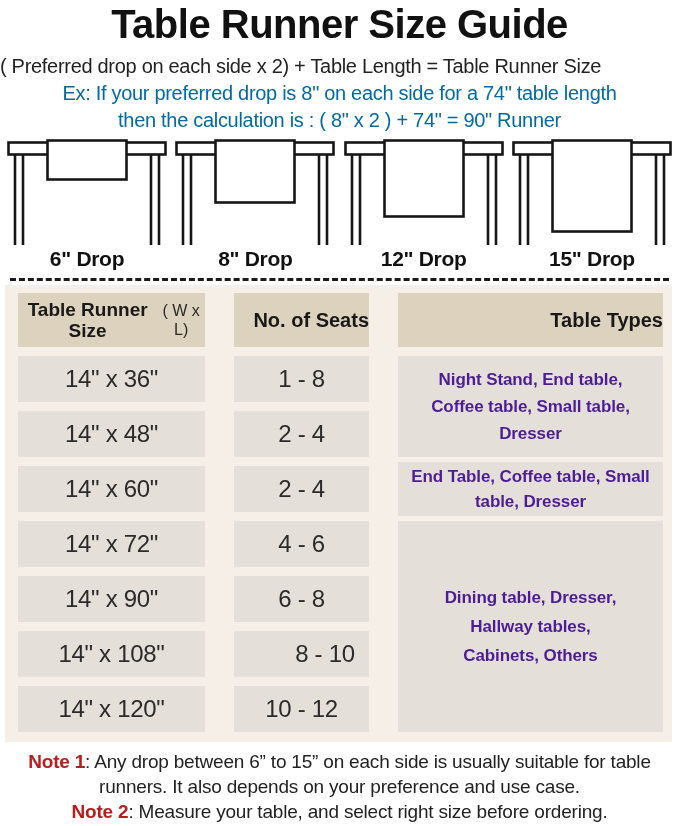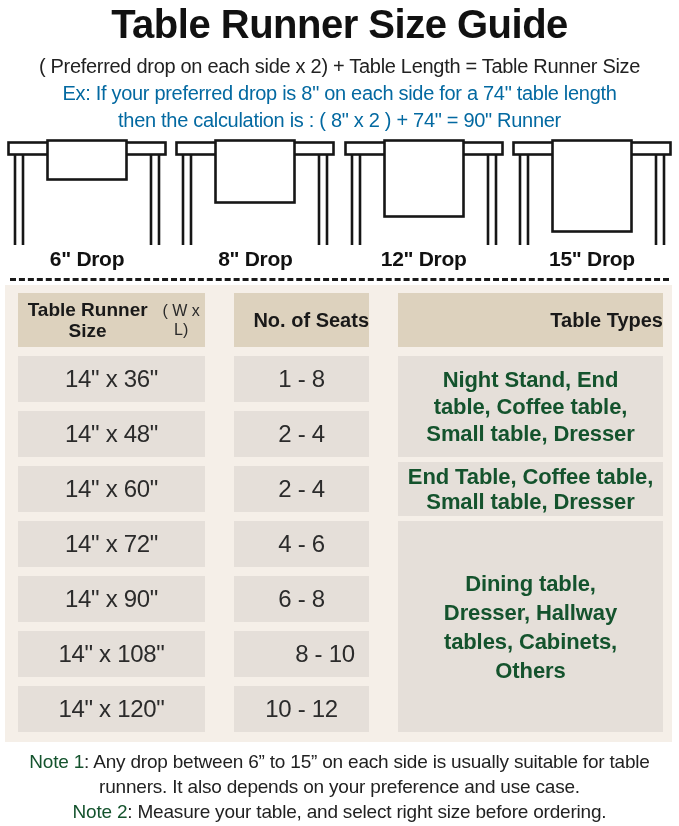--- a/index.html
+++ b/index.html
@@ -19,21 +19,21 @@
     width:679px;height:826px;overflow:hidden;background:#fff;
     padding-top:2px;
   }
   
   h1.title{
     text-align:center;
     font-size:40px;line-height:44px;font-weight:800;
     letter-spacing:-0.5px;color:#111;
   }
   p.formula{
-    margin-top:7px;text-align:center;
+    margin-top:7px;text-align:left;
     font-size:20px;line-height:26px;color:#222;letter-spacing:-0.3px;
   }
   p.ex{
     margin-top:2px;text-align:center;
     font-size:20px;line-height:25px;color:#0369a1;letter-spacing:-0.3px;
   }
   
   .ills{
     margin-top:6px;height:106px;
     display:flex;justify-content:space-between;
@@ -73,34 +73,34 @@
   .h-main{font-size:19px;font-weight:700;line-height:21px;color:#191919;}
   .h-sub{font-size:16px;font-weight:400;line-height:19px;color:#2a2a2a;}
   .hcell.single{font-size:20px;font-weight:700;color:#191919;}
   .cell{
     background:var(--cell-bg);
     display:flex;align-items:center;justify-content:center;
     text-align:center;
     font-size:24px;font-weight:400;color:#2b2b2b;letter-spacing:-0.3px;
   }
   .cell.types{
-    font-size:22px;font-weight:700;color:#14532d;letter-spacing:-0.1px;
+    font-size:17px;font-weight:700;color:#4c1d95;letter-spacing:-0.1px;
   }
   .tg1{grid-column:3;grid-row:2 / 4;line-height:27px;}
   .tg1 .tt{max-width:228px;}
   .tg2{grid-column:3;grid-row:4 / 5;line-height:25px;margin:-4px 0;}
   .tg2 .tt{max-width:250px;}
   .tg3{grid-column:3;grid-row:5 / 9;line-height:29px;}
   .tg3 .tt{max-width:190px;}
   .c1{grid-column:1;}
   .c2{grid-column:2;}
   
   .notes{margin-top:7px;text-align:center;padding:0 6px;}
   p.note{font-size:19px;line-height:25px;color:#222;letter-spacing:-0.2px;}
-  p.note b{font-weight:400;color:#14532d;}
+  p.note b{font-weight:700;color:#b91c1c;}
   
   svg .stroke{stroke:#161616;stroke-width:2.6;fill:#ffffff;}
   svg .leg{stroke:#161616;stroke-width:2.6;}
 </style>
 </head>
 <body>
 
 <div class="page">
 
   <header>

